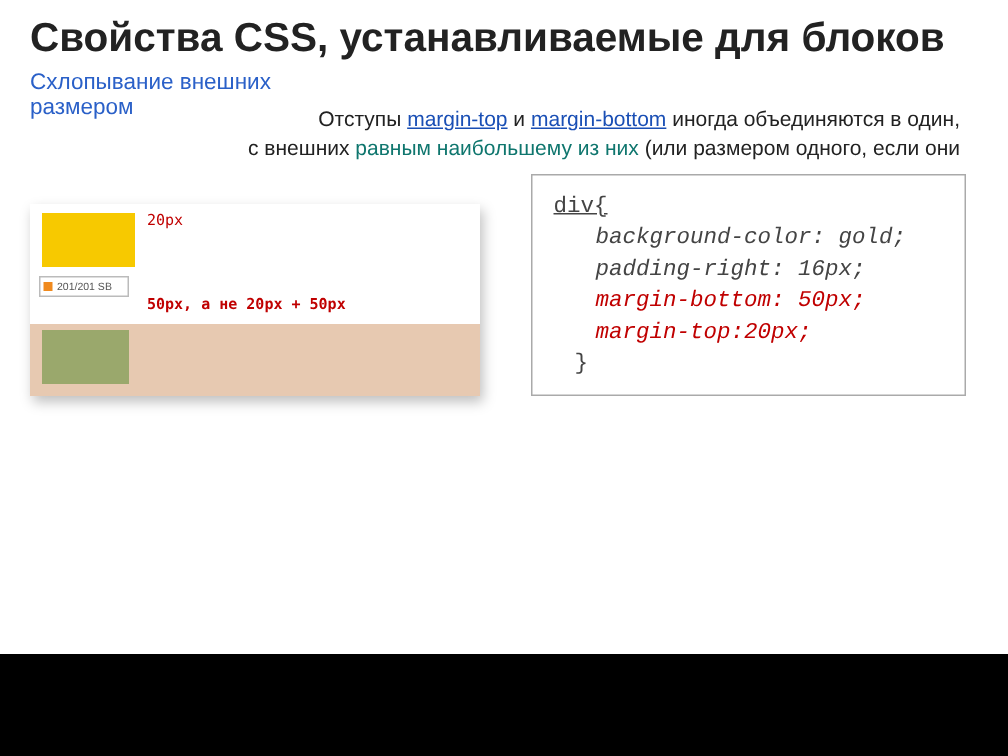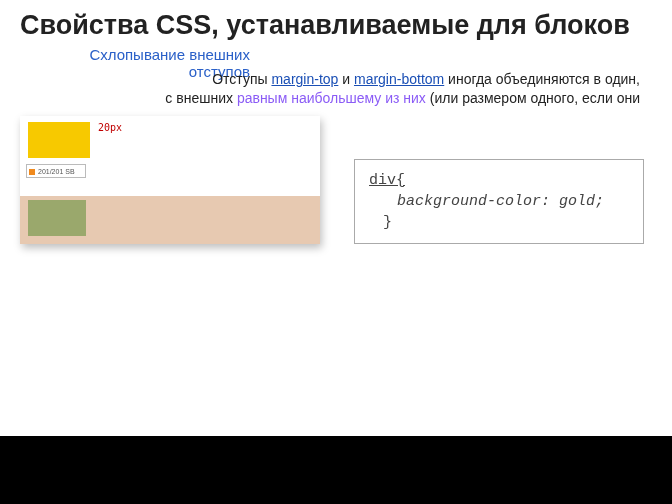--- a/index.html
+++ b/index.html
@@ -23,39 +23,38 @@
     color: #222;
     margin: 0 0 6px 0;
     line-height: 1.15;
   }
   .subtitle {
     color: #2a60c8;
     font-size: 15px;
     line-height: 1.1;
     width: 230px;
     margin-bottom: -6px;
-    text-align: right;
   }
   .subtitle .sub-line2 {
     
   }
   .para {
     font-size: 14px;
     color: #222;
     line-height: 1.35;
     max-width: 620px;
     margin-top: -10px;
     text-align: right;
   }
   .para .link {
     color: #1a4fb5;
     text-decoration: underline;
   }
   .para .emph {
-    color: #8b5cf6;
+    color: #0f766e;
   }
   .content-row {
     display: flex;
     align-items: flex-end;
     margin-top: -6px;
   }
   
   .illus {
     width: 300px;
     height: 128px;
@@ -156,40 +155,44 @@
 </style>
 </head>
 <body>
 
 <div class="slide">
 
   <h1 class="title">Свойства CSS, устанавливаемые для блоков</h1>
 
   <div class="subtitle">
     <span>Схлопывание внешних</span><br>
-    <span class="sub-line2">отступов</span>
+    <span class="sub-line2">размером</span>
   </div>
 
   <p class="para">
     <span>Отступы </span><span class="link">margin-top</span><span> и </span><span class="link">margin-bottom</span><span> иногда объединяются в один,</span><br>
     <span> с внешних </span><span class="emph">равным наибольшему из них</span><span> (или размером одного, если они</span>
   </p>
 
   <div class="content-row">
 
     <div class="illus">
       <div class="top-gold"></div>
       <div class="top-label">20px</div>
       <div class="badge">201/201 SB</div>
+      <div class="mid-label">50px, а не 20px + 50px</div>
       <div class="band"></div>
       <div class="olive"></div>
     </div>
 
     <div class="codebox">
       <span class="open">div{</span>
       <span class="ind">background-color: gold;</span>
+      <span class="ind">padding-right: 16px;</span>
+      <span class="ind hl">margin-bottom: 50px;</span>
+      <span class="ind hl">margin-top:20px;</span>
       <span class="close">}</span>
     </div>
 
   </div>
 
   <div class="footer"></div>
 </div>
 
 </body></html>

